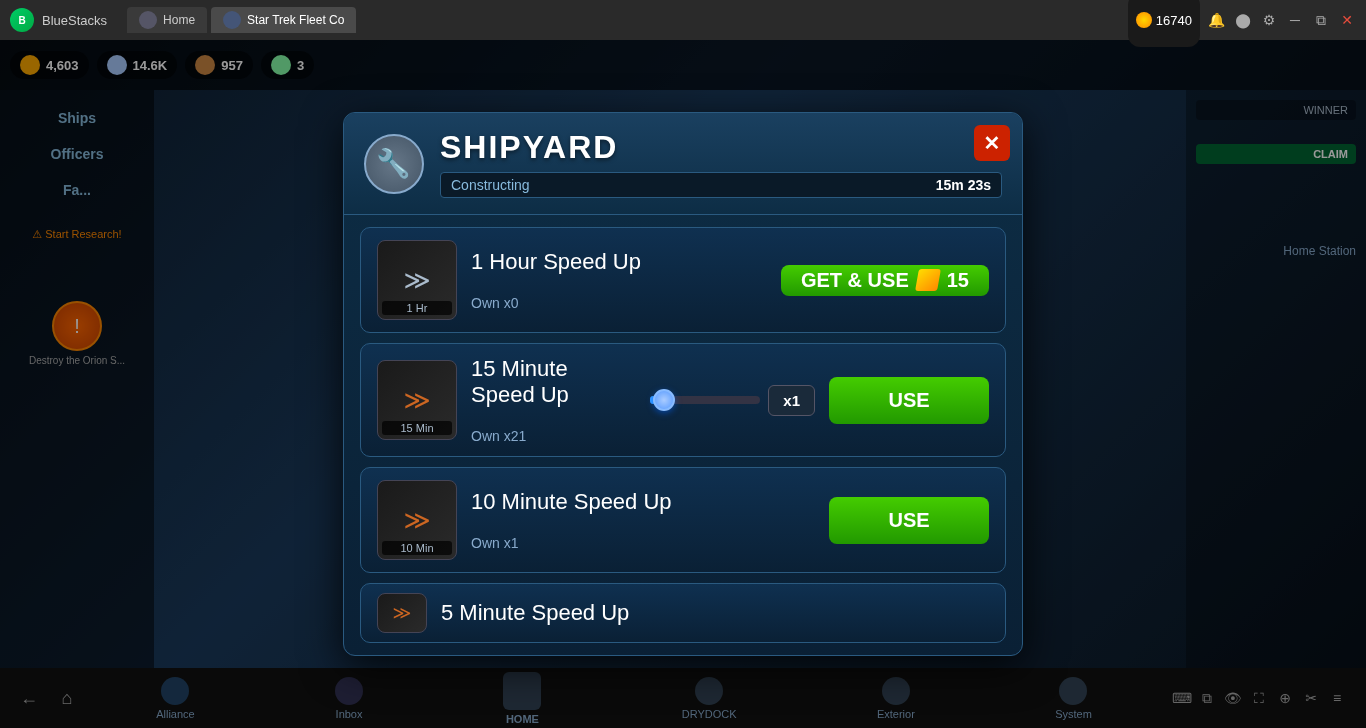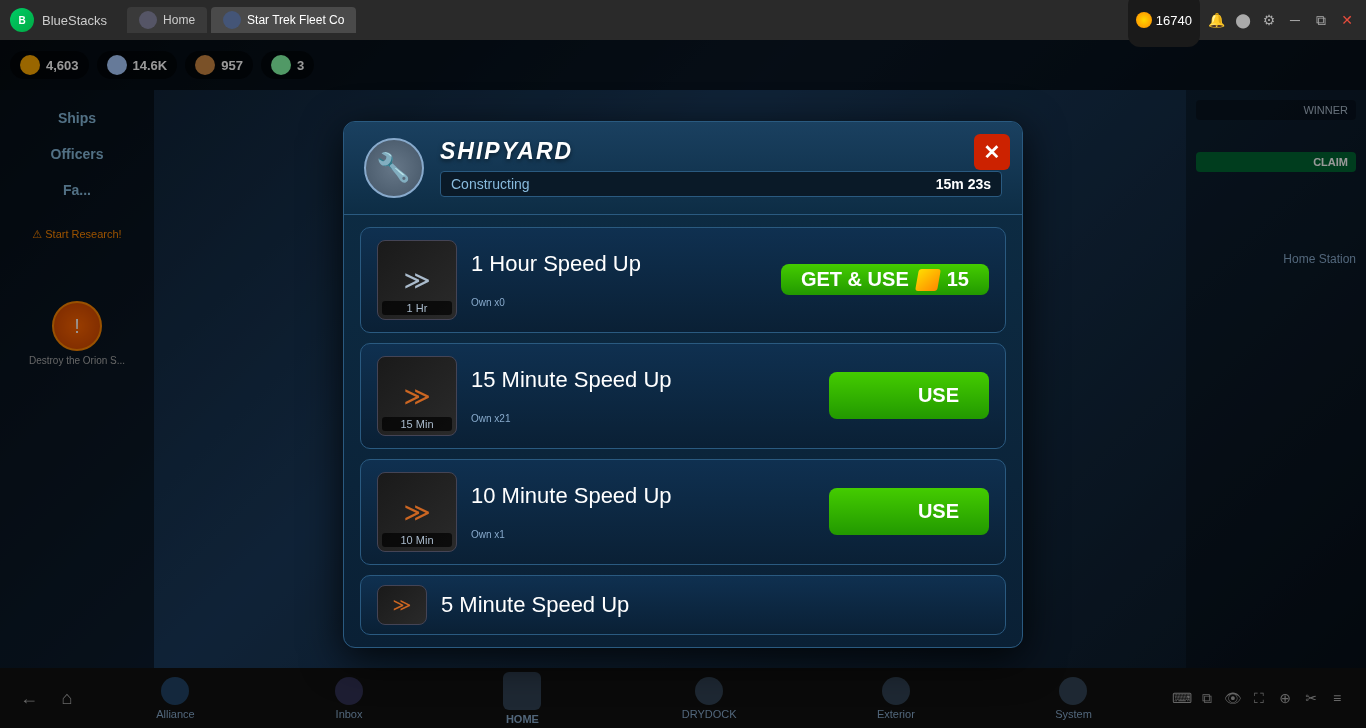--- a/index.html
+++ b/index.html
@@ -170,25 +170,24 @@
       margin-right: 16px;
       border: 2px solid #88aacc;
     }
     .wrench-icon {
       font-size: 28px;
       color: #ccd;
     }
     .header-text { flex: 1; }
     .modal-title {
       color: white;
-      font-size: 23px;
+      font-size: 32px;
       font-weight: bold;
       letter-spacing: 2px;
       text-shadow: 0 2px 4px rgba(0,0,0,0.5);
-      font-style: italic;
     }
     .constructing-bar {
       display: flex; align-items: center;
       background: #0a1a28;
       border: 1px solid #2a5a80;
       border-radius: 4px;
       padding: 4px 10px;
       margin-top: 6px;
       width: 100%;
     }
@@ -262,21 +261,21 @@
       text-align: center;
     }
     .speedup-info { flex: 1; }
     .speedup-name {
       color: white;
       font-size: 22px;
       font-weight: normal;
     }
     .speedup-own {
       color: #88aacc;
-      font-size: 10px;
+      font-size: 14px;
       margin-top: 20px;
     }
     .speedup-actions {
       display: flex; align-items: center; gap: 10px;
     }
 
     
     .get-use-btn {
       background: linear-gradient(180deg, #44cc00, #229900);
       border: none;
@@ -305,21 +304,20 @@
     }
 
     
     .use-btn {
       background: linear-gradient(180deg, #44cc00, #229900);
       border: none;
       border-radius: 8px;
       padding: 12px 30px;
       cursor: pointer;
       min-width: 160px;
-      text-align: right;
     }
     .use-text {
       color: white;
       font-size: 20px;
       font-weight: bold;
     }
 
     
     .slider-area {
       display: flex; align-items: center; gap: 8px;
@@ -460,21 +458,21 @@
     <div style="color:#ff8800;font-size:11px;text-align:center;">⚠ Start Research!</div>
   </div>
   <div style="margin-top:60px;text-align:center;">
     <div style="width:50px;height:50px;background:radial-gradient(circle,#ff6600,#cc4400);border-radius:50%;margin:0 auto;display:flex;align-items:center;justify-content:center;color:white;font-size:20px;border:2px solid #ff8800;">!</div>
     <div style="color:#aaa;font-size:10px;margin-top:4px;">Destroy the Orion S...</div>
   </div>
 </div>
 
 <div class="right-panel">
   <div style="padding:10px;color:#aabbcc;font-size:11px;text-align:right;">
-    <div style="margin-bottom:32px;background:rgba(0,0,0,0.3);padding:4px 8px;border-radius:4px;">WINNER</div>
+    <div style="margin-bottom:24px;background:rgba(0,0,0,0.3);padding:4px 8px;border-radius:4px;">WINNER</div>
     <div style="margin-bottom:20px;">
       <div style="background:#006633;border-radius:4px;padding:4px 8px;font-weight:bold;color:white;">CLAIM</div>
     </div>
     <div style="margin-top:80px;color:#88aacc;font-size:12px;">Home Station</div>
   </div>
 </div>
 
 <div class="modal-overlay">
   <div class="modal">
 
@@ -514,20 +512,27 @@
 
       <div class="speedup-item">
         <div class="speedup-icon">
           <span class="speedup-arrows orange">≫</span>
           <div class="speedup-label">15 Min</div>
         </div>
         <div class="speedup-info">
           <div class="speedup-name">15 Minute Speed Up</div>
           <div class="speedup-own">Own x21</div>
         </div>
+        <div class="slider-area">
+          <div class="slider-track">
+            <div class="slider-fill"></div>
+            <div class="slider-thumb"></div>
+          </div>
+          <div class="quantity-box">x1</div>
+        </div>
         <div class="speedup-actions">
           <button class="use-btn">
             <span class="use-text">USE</span>
           </button>
         </div>
       </div>
 
       <div class="speedup-item">
         <div class="speedup-icon">
           <span class="speedup-arrows orange">≫</span>

